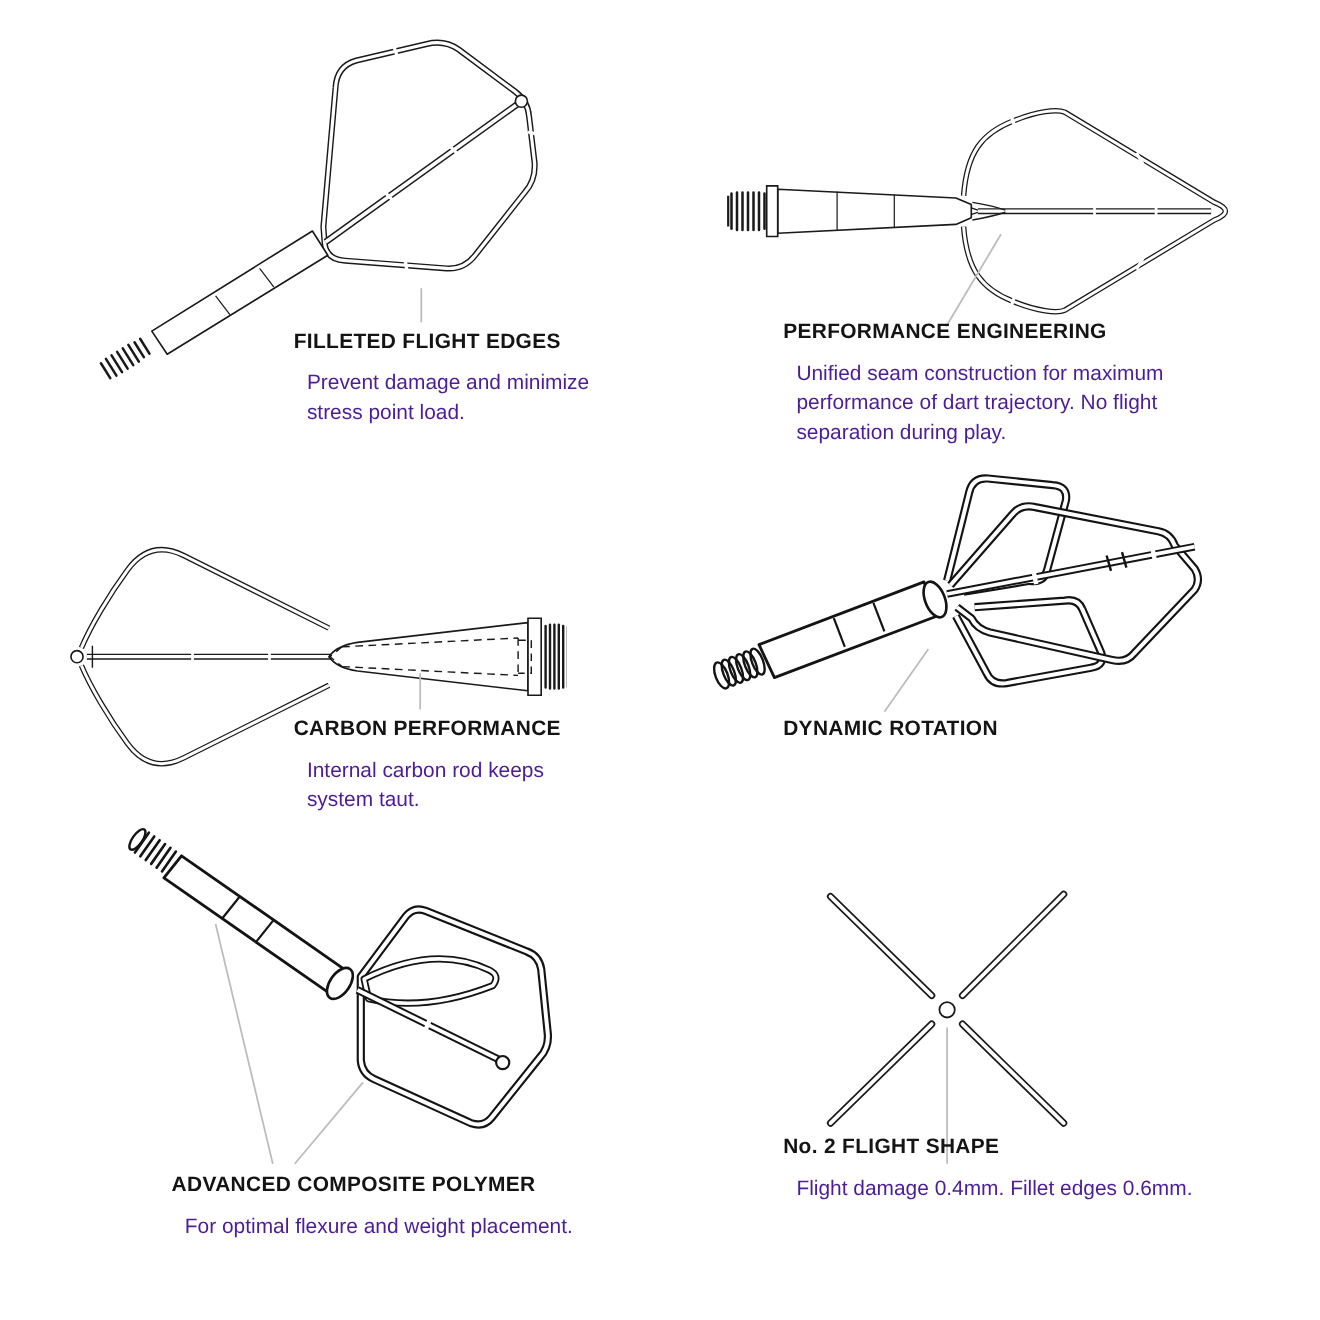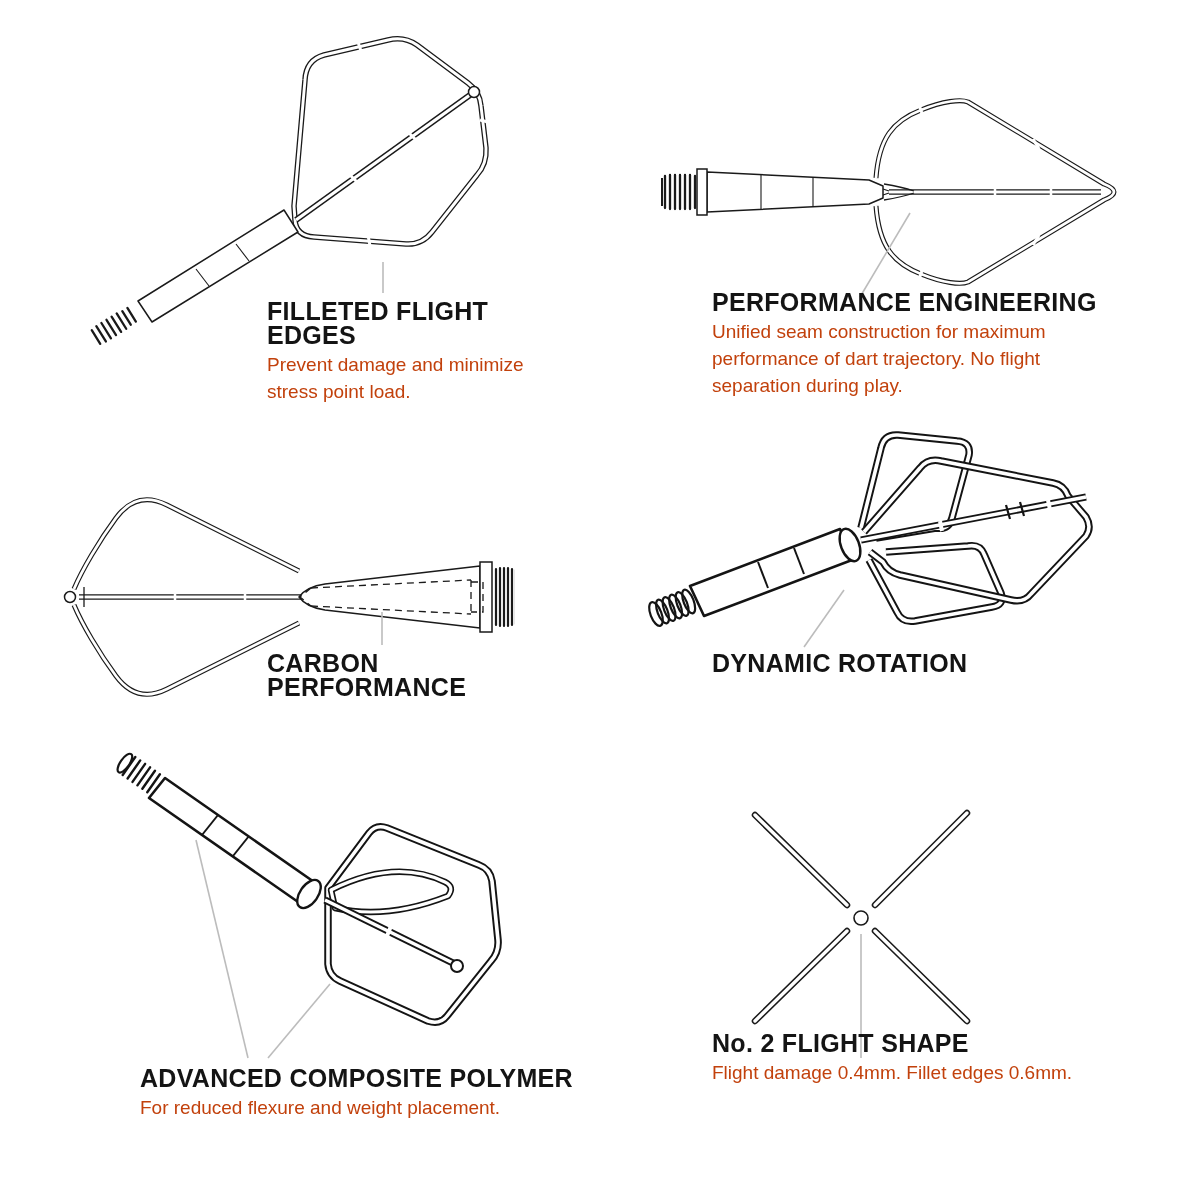--- a/index.html
+++ b/index.html
@@ -4,25 +4,25 @@
 <style>
   html,body{margin:0;padding:0;background:#ffffff;}
   .canvas{
     position:relative;width:1200px;height:1200px;background:#ffffff;
     font-family:"Liberation Sans", sans-serif;overflow:hidden;
   }
   svg.illus{position:absolute;display:block;}
   #leaders{position:absolute;left:0;top:0;pointer-events:none;}
   .feature{position:absolute;}
   .feature h3{
-    font-size:25px;font-weight:700;color:#141414;letter-spacing:.3px;
+    font-size:19px;font-weight:700;color:#141414;letter-spacing:.3px;
     margin:0 0 4px 0;line-height:24px;
   }
   .feature p{
-    font-size:19px;font-weight:400;color:#c2410c;margin:0;line-height:27px;
+    font-size:19px;font-weight:400;color:#4c1d95;margin:12px;line-height:27px;
   }
   .ln{stroke:#1a1a1a;fill:none;}
   .lnb{stroke:#141414;fill:none;}
   .wh{stroke:#ffffff;fill:none;}
   .fillw{fill:#ffffff;stroke:#1a1a1a;}
   .fillwb{fill:#ffffff;stroke:#141414;}
 </style>
 </head>
 <body>
 
@@ -203,29 +203,30 @@
     <p>Prevent damage and minimize stress point load.</p>
   </div>
 
   <div class="feature" style="left:712px;top:290px;width:390px">
     <h3>PERFORMANCE ENGINEERING</h3>
     <p>Unified seam construction for maximum performance of dart trajectory. No flight separation during play.</p>
   </div>
 
   <div class="feature" style="left:267px;top:651px;width:280px">
     <h3>CARBON PERFORMANCE</h3>
+    <p>Internal carbon rod keeps system taut.</p>
   </div>
 
   <div class="feature" style="left:712px;top:651px;width:350px">
     <h3>DYNAMIC ROTATION</h3>
   </div>
 
-  <div class="feature" style="left:140px;top:1066px;width:470px">
+  <div class="feature" style="left:156px;top:1066px;width:470px">
     <h3>ADVANCED COMPOSITE POLYMER</h3>
-    <p>For reduced flexure and weight placement.</p>
+    <p>For optimal flexure and weight placement.</p>
   </div>
 
   <div class="feature" style="left:712px;top:1031px;width:450px">
     <h3>No. 2 FLIGHT SHAPE</h3>
     <p>Flight damage 0.4mm. Fillet edges 0.6mm.</p>
   </div>
 
 </div>
 
 </body></html>

